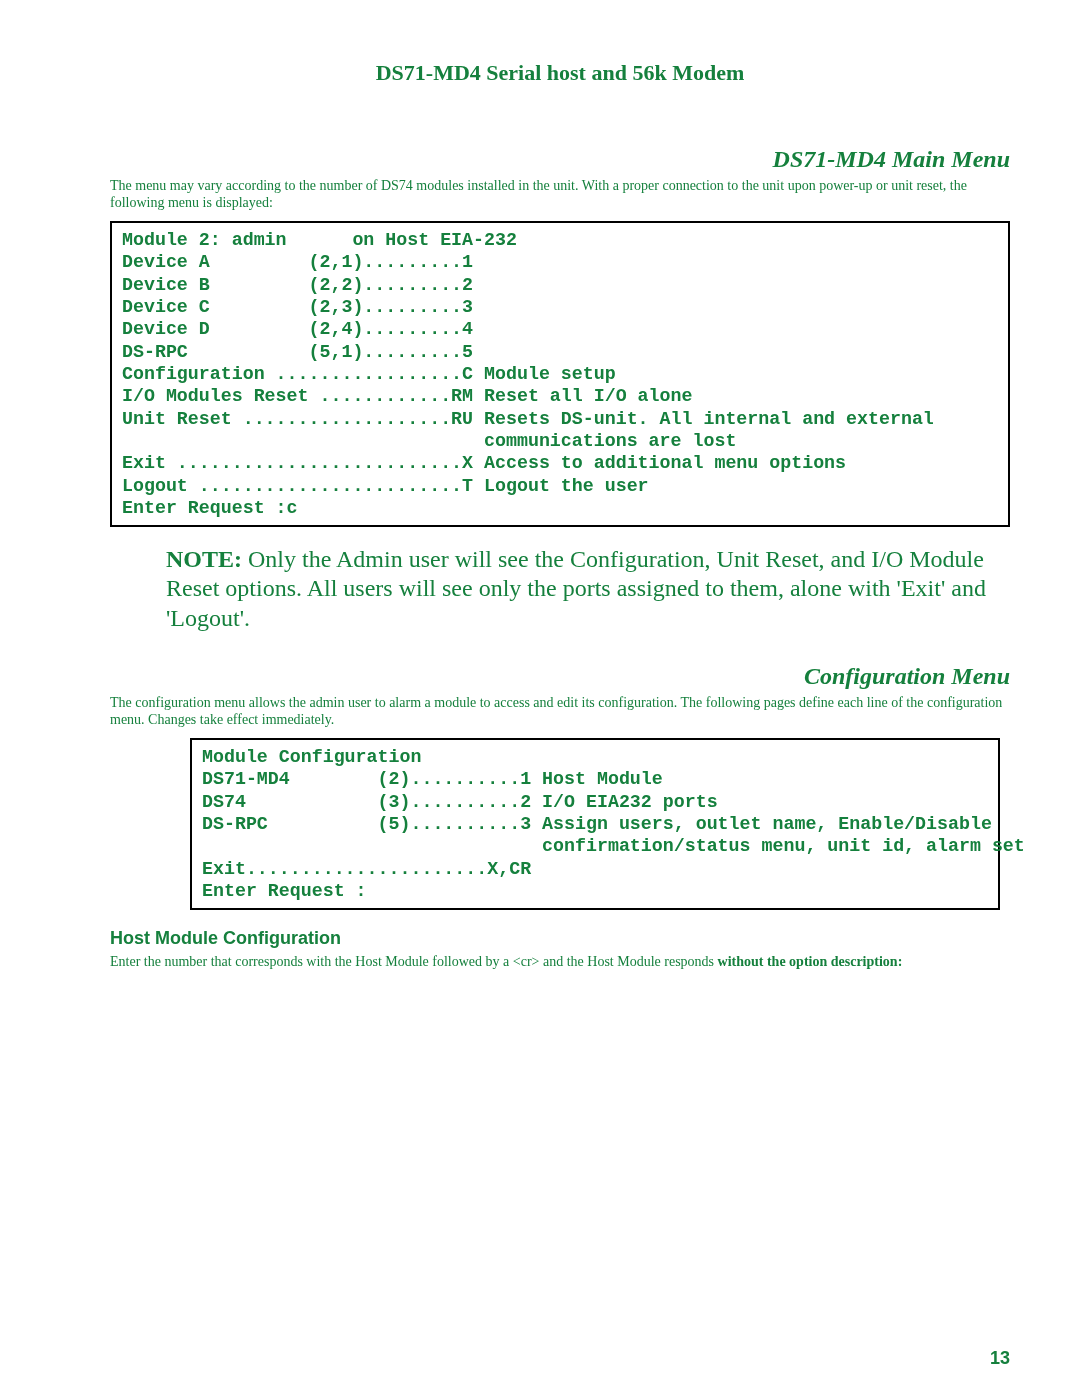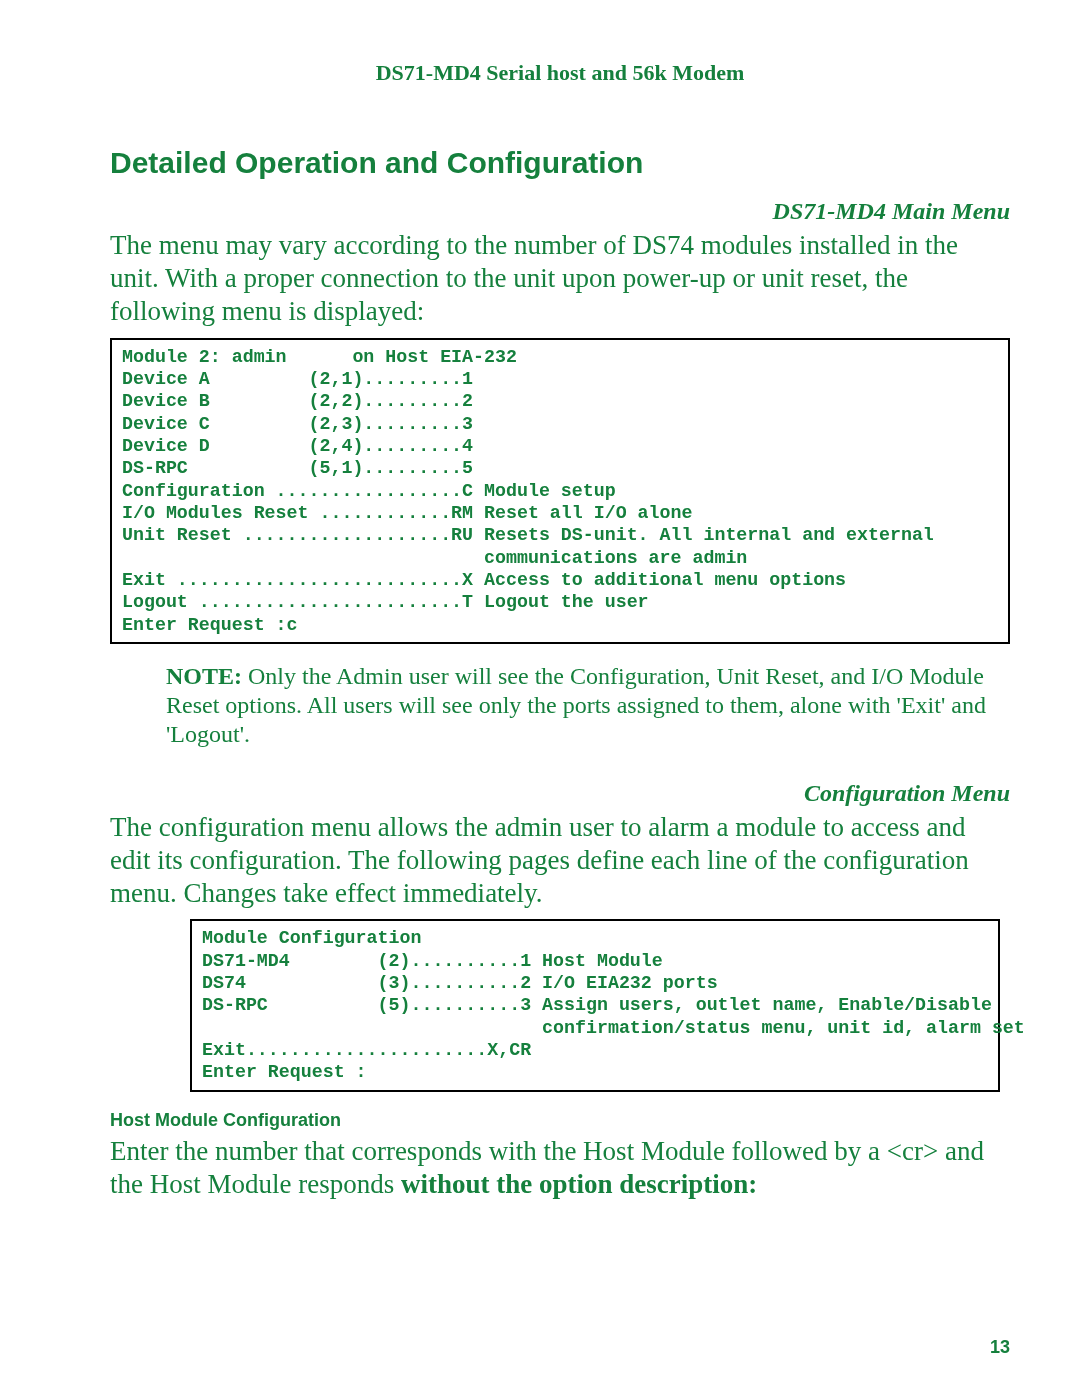--- a/index.html
+++ b/index.html
@@ -40,21 +40,21 @@
     margin: 0 0 4px 0;
     text-align: right;
   }
   h3.sub-sub-title {
     font-family: Arial, Helvetica, sans-serif;
     font-weight: bold;
     font-size: 18px;
     margin: 18px 0 4px 0;
   }
   p.body {
-    font-size: 27px;
+    font-size: 14px;
     line-height: 1.22;
     margin: 0 0 10px 0;
   }
   .terminal {
     border: 2px solid #000;
     font-family: "Courier New", Courier, monospace;
     font-weight: bold;
     font-size: 18.3px;
     line-height: 1.22;
     padding: 6px 10px;
@@ -66,53 +66,52 @@
   .note-block {
     margin: 14px 0 30px 56px;
     font-size: 24px;
     line-height: 1.22;
   }
   .note-label { font-weight: bold; }
   .inline-bi { font-weight: bold; }
   .inline-b { font-weight: bold; }
   .page-number {
     position: absolute;
-    bottom: 39px;
+    bottom: 28px;
     right: 90px;
     font-family: Arial, Helvetica, sans-serif;
     font-weight: bold;
     font-size: 18px;
   }
   .terminal.indent {
     margin-left: 80px;
     margin-right: 10px;
   }
 </style>
 </head>
 <body>
 
 <div class="page">
 
   <div class="running-header">DS71-MD4 Serial host and 56k Modem</div>
 
-  <h1 class="section-title">Detailed Operation and Configuration</h1>
 
   <h2 class="sub-title">DS71-MD4 Main Menu</h2>
   <p class="body">The menu may vary according to the number of DS74 modules installed in the unit. With a proper connection to the unit upon power-up or unit reset, the following menu is displayed:</p>
 
   <div class="terminal"><span>Module 2: admin      on Host EIA-232</span>
 <span>Device A         (2,1).........1</span>
 <span>Device B         (2,2).........2</span>
 <span>Device C         (2,3).........3</span>
 <span>Device D         (2,4).........4</span>
 <span>DS-RPC           (5,1).........5</span>
 <span>Configuration .................C </span><span class="desc">Module setup</span>
 <span>I/O Modules Reset ............RM </span><span class="desc">Reset all I/O alone</span>
 <span>Unit Reset ...................RU </span><span class="desc">Resets DS-unit. All internal and external</span>
-<span>                                 </span><span class="desc">communications are admin</span>
+<span>                                 </span><span class="desc">communications are lost</span>
 <span>Exit ..........................X </span><span class="desc">Access to additional menu options</span>
 <span>Logout ........................T </span><span class="desc">Logout the user</span>
 <span>Enter Request :c</span></div>
 
   <div class="note-block">
     <span class="note-label">NOTE:</span><span> Only the Admin user will see the Configuration, Unit Reset, and I/O Module Reset options. All users will see only the ports assigned to them, alone with 'Exit' and 'Logout'.</span>
   </div>
 
   <h2 class="sub-title">Configuration Menu</h2>
   <p class="body">The configuration menu allows the admin user to alarm a module to access and edit its configuration. The following pages define each line of the configuration menu. Changes take effect immediately.</p>

